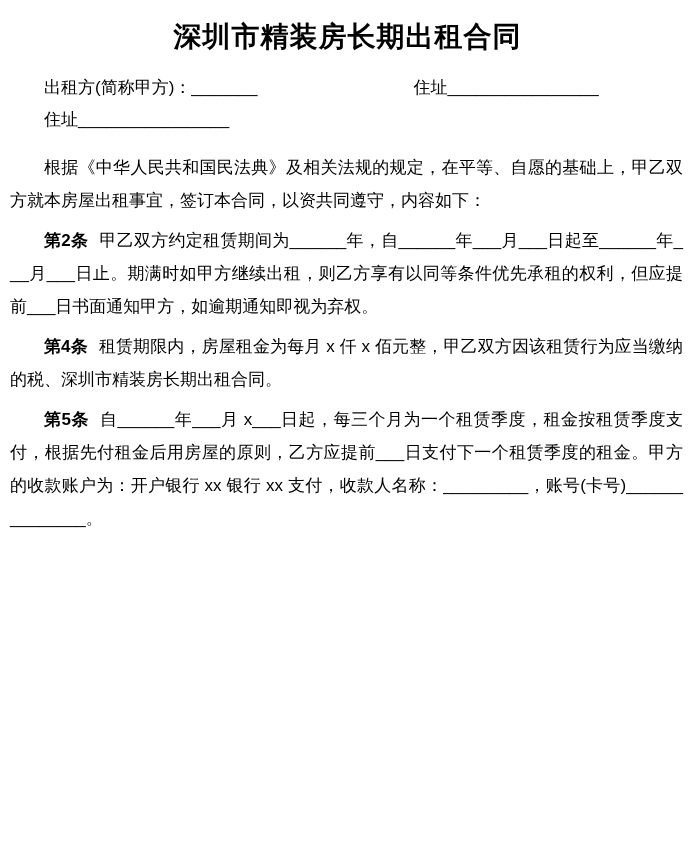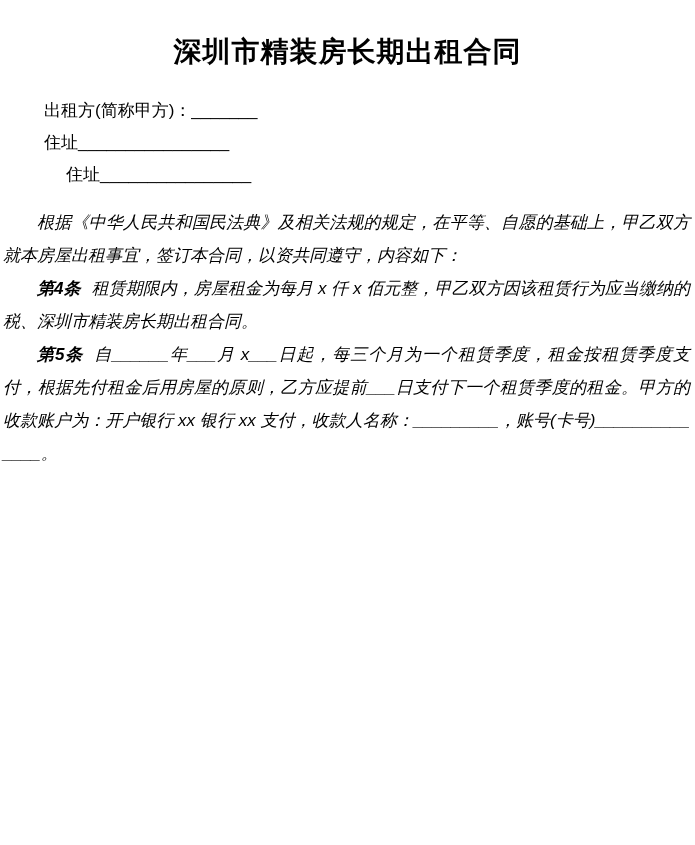--- a/index.html
+++ b/index.html
@@ -11,32 +11,31 @@
     position: relative;
     width: 695px;
     height: 845px;
     background: #ffffff;
     color: #000000;
     font-family: "Liberation Sans", sans-serif;
     overflow: hidden;
     box-sizing: border-box;
   }
   .doc-title {
-    margin: 15px;
+    margin: 0;
     padding-top: 20px;
     text-align: center;
     font-size: 28px;
     font-weight: bold;
     letter-spacing: 1px;
     line-height: 34px;
   }
   .parties {
     display: flex;
-    margin-top: 26px;
-    flex-direction: column;
+    margin-top: 18px;
   }
   .party {
     width: 50%;
     box-sizing: border-box;
     font-size: 17px;
   }
   .party-left  { padding-left: 44px; }
   .party-right { padding-left: 66px; }
   .party-row {
     height: 32px;
@@ -44,24 +43,23 @@
     white-space: nowrap;
   }
   .doc-body {
     margin-top: 15px;
     padding: 0 5px 0 3px;
     font-size: 17px;
     line-height: 33px;
     text-align: justify;
   }
   .clause {
-    margin: 0;
+    margin: 7px;
     text-indent: 2em;
     word-break: break-all;
-    font-style: italic;
   }
   .clause-label {
     font-weight: bold;
     margin-right: 0.65em;
   }
 </style>
 </head>
 <body>
 
 <div class="page">
@@ -76,20 +74,21 @@
     <div class="party party-right">
       <div class="party-row">住址________________</div>
     </div>
   </div>
 
   <div class="doc-body">
 
     <p class="clause"><span>根据《中华人民共和国民法典》及相关法规的规定，在平等、自愿的基础上，甲乙双方就本房屋出租事宜，签订本合同，以资共同遵守，内容如下：</span></p>
 
 
+    <p class="clause"><span class="clause-label">第2条</span><span>甲乙双方约定租赁期间为______年，自______年___月___日起至______年___月___日止。期满时如甲方继续出租，则乙方享有以同等条件优先承租的权利，但应提前___日书面通知甲方，如逾期通知即视为弃权。</span></p>
 
 
     <p class="clause"><span class="clause-label">第4条</span><span>租赁期限内，房屋租金为每月 x 仟 x 佰元整，甲乙双方因该租赁行为应当缴纳的税、深圳市精装房长期出租合同。</span></p>
 
     <p class="clause"><span class="clause-label">第5条</span><span>自______年___月 x___日起，每三个月为一个租赁季度，租金按租赁季度支付，根据先付租金后用房屋的原则，乙方应提前___日支付下一个租赁季度的租金。甲方的收款账户为：开户银行 xx 银行 xx 支付，收款人名称：_________，账号(卡号)______________。</span></p>
 
 
   </div>
 </div>
 

